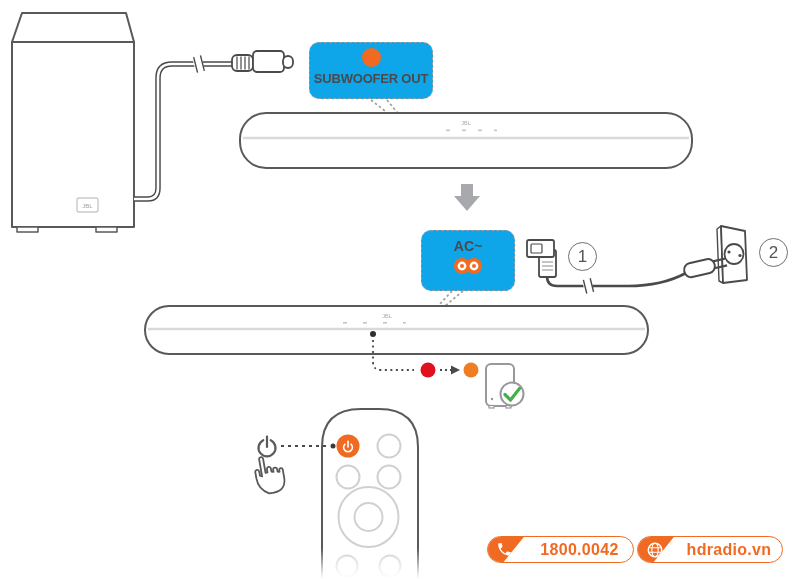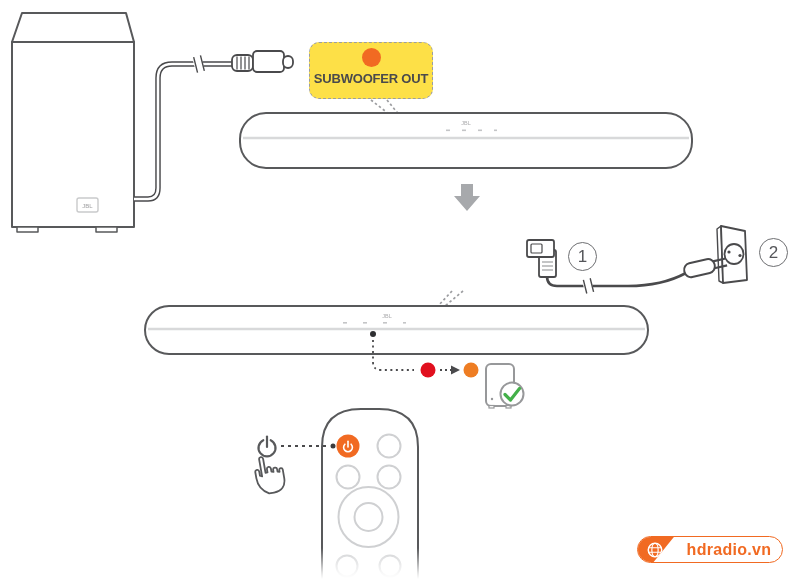--- a/index.html
+++ b/index.html
@@ -1,20 +1,20 @@
 <!DOCTYPE html>
 <html><head>
 <meta charset="utf-8">
 <style>
   html,body{margin:0;padding:0;background:#fff;}
   #stage{position:relative;width:800px;height:579px;background:#fff;overflow:hidden;
          font-family:"Liberation Sans",sans-serif;}
   #lineart{position:absolute;left:0;top:0;z-index:1;}
 
-  .callout{position:absolute;z-index:2;background:#fde047;border:1.6px dashed #9C9DA0;
+  .callout{position:absolute;z-index:2;background:#0ea5e9;border:1.6px dashed #9C9DA0;
            border-radius:10px;display:flex;flex-direction:column;align-items:center;
            box-sizing:border-box;}
   .callout-sub{left:309px;top:42px;width:124px;height:57px;padding-top:5px;}
   .callout-ac{left:421px;top:230px;width:94px;height:61px;padding-top:7px;}
   .orange-dot{width:19px;height:19px;border-radius:50%;background:#F16A22;}
   .callout-label{margin-top:4px;font-size:13px;font-weight:bold;color:#4A4A4C;
                  letter-spacing:-0.2px;white-space:nowrap;}
   .ac-label{font-size:14px;font-weight:bold;color:#4A4A4C;}
 
   .step-circle{position:absolute;z-index:2;width:29px;height:29px;border:1.6px solid #6E6F72;
@@ -176,30 +176,50 @@
     <g transform="rotate(-10 270 475)">
       <path d="M266,493 C259,489 256,483 256,476 L256,470 C256,467 260,467 260,470 L260,474 L262,475 L262,458 C262,455 266,455 266,458 L266,472 L268,472 L268,469 C268,466 272,466 272,469 L272,472 L274,472.5 L274,470.5 C274,468 278,468 278,470.5 L278,473 L280,473.5 L280,472 C280,469.5 283.5,469.5 283.5,472 L283.5,480 C283.5,488 279,493 271,493 Z" fill="#fff" stroke="#58595B" stroke-width="1.8" stroke-linejoin="round"></path>
     </g>
   </svg>
 
   <div class="callout callout-sub">
     <div class="orange-dot"></div>
     <div class="callout-label">SUBWOOFER OUT</div>
   </div>
 
+  <div class="callout callout-ac">
+    <div class="ac-label">AC~</div>
+    <svg width="30" height="18" viewBox="0 0 30 18" style="margin-top:3px">
+      <circle cx="9" cy="9" r="8" fill="#F16A22"></circle>
+      <circle cx="21" cy="9" r="8" fill="#F16A22"></circle>
+      <rect x="9" y="3" width="12" height="12" fill="#F16A22"></rect>
+      <circle cx="9" cy="9" r="4.4" fill="#fff"></circle>
+      <circle cx="21" cy="9" r="4.4" fill="#fff"></circle>
+      <circle cx="9" cy="9" r="2" fill="#F16A22"></circle>
+      <circle cx="21" cy="9" r="2" fill="#F16A22"></circle>
+    </svg>
+  </div>
 
   <div class="step-circle step-1">
     <span>1</span>
   </div>
   <div class="step-circle step-2">
     <span>2</span>
   </div>
 
   <div class="remote-fade"></div>
 
+  <div class="badge badge-hotline">
+    <div class="badge-head">
+      <svg width="17" height="17" viewBox="0 0 24 24">
+        <path fill="#fff" d="M6.62 10.79c1.44 2.83 3.76 5.14 6.59 6.59l2.2-2.2c.27-.27.67-.36 1.02-.24 1.12.37 2.33.57 3.57.57.55 0 1 .45 1 1V20c0 .55-.45 1-1 1-9.39 0-17-7.61-17-17 0-.55.45-1 1-1h3.5c.55 0 1 .45 1 1 0 1.25.2 2.45.57 3.57.11.35.03.74-.25 1.02l-2.2 2.2z"></path>
+      </svg>
+    </div>
+    <div class="badge-text">1800.0042</div>
+  </div>
 
   <div class="badge badge-site">
     <div class="badge-head">
       <svg width="18" height="18" viewBox="0 0 24 24">
         <circle cx="12" cy="12" r="9" stroke="#fff" stroke-width="2" fill="none"></circle>
         <ellipse cx="12" cy="12" rx="4.2" ry="9" stroke="#fff" stroke-width="1.6" fill="none"></ellipse>
         <path d="M3.5 9 H20.5 M3.5 15 H20.5" stroke="#fff" stroke-width="1.6" fill="none"></path>
       </svg>
     </div>
     <div class="badge-text">hdradio.vn</div>

